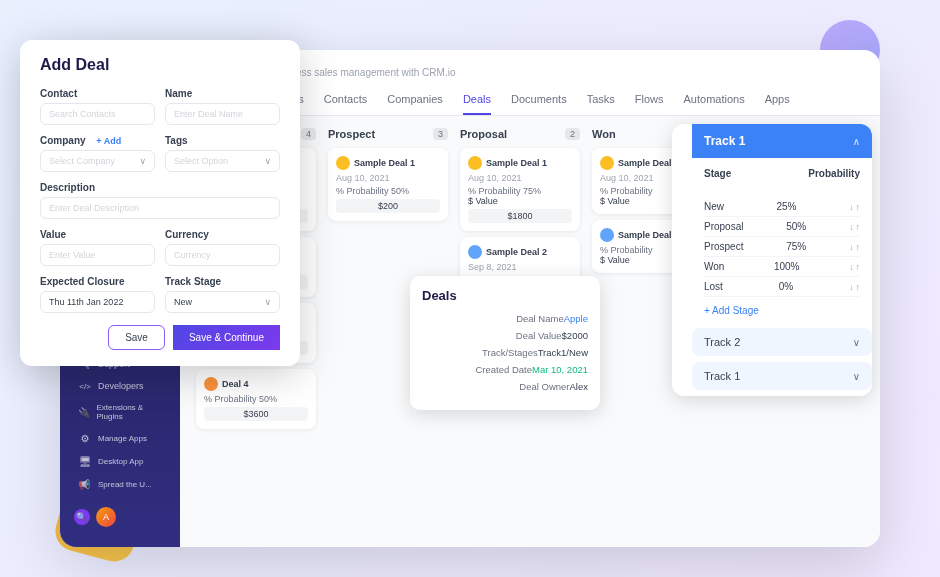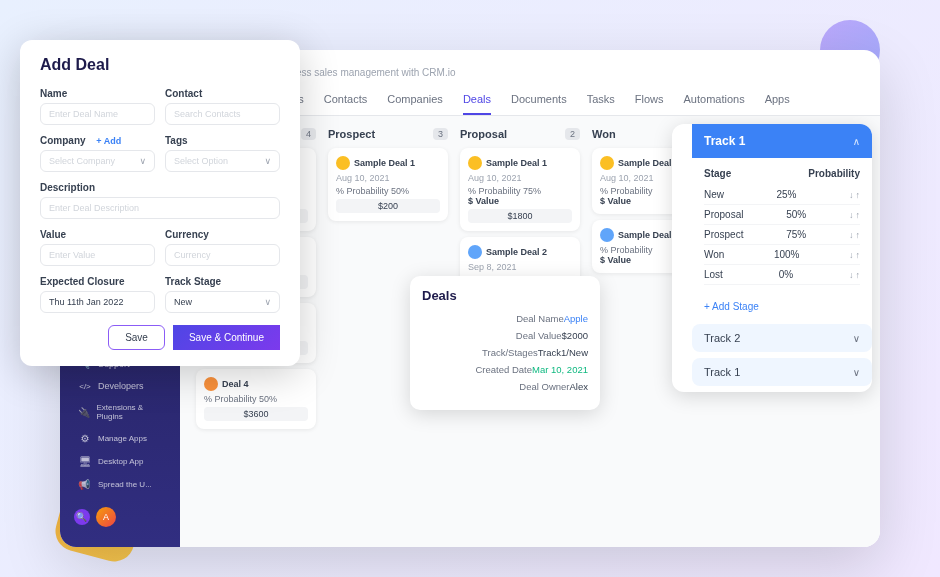--- a/index.html
+++ b/index.html
@@ -279,21 +279,21 @@
     .deal-date {
       color: #9ca3af;
       margin-bottom: 3px;
     }
 
     .deal-prob {
       color: #6b7280;
     }
 
     .deal-value {
-      font-weight: 700;
+      font-weight: 400;
       color: #374151;
     }
 
     .deal-amount {
       background: #f3f4f6;
       border-radius: 4px;
       padding: 2px 6px;
       font-size: 9px;
       color: #374151;
       text-align: center;
@@ -329,21 +329,21 @@
       font-weight: 600;
     }
 
     .track-body {
       padding: 10px 12px;
     }
 
     .track-table-header {
       display: flex;
       justify-content: space-between;
-      margin-bottom: 6px;
+      margin-bottom: 18px;
     }
 
     .track-table-col {
       font-size: 10px;
       font-weight: 600;
       color: #374151;
     }
 
     .track-row {
       display: flex;
@@ -375,21 +375,21 @@
     .track-arrow {
       font-size: 9px;
       color: #9ca3af;
       cursor: pointer;
     }
 
     .add-stage {
       color: #3b82f6;
       font-size: 10px;
       cursor: pointer;
-      margin-top: 16px;
+      margin-top: 8px;
       display: inline-block;
     }
 
     .track-item {
       background: #eff6ff;
       border-radius: 8px;
       padding: 8px 12px;
       display: flex;
       justify-content: space-between;
       align-items: center;
@@ -869,29 +869,29 @@
 
   </div>
 
 </div>
 
 <div class="modal-overlay">
   <div class="modal-title">Add Deal</div>
 
   <div class="modal-grid">
     <div class="modal-field">
+      <div class="modal-label">Contact</div>
+      <div class="modal-input">
+        <span style="color:#d1d5db">Search Contacts</span>
+      </div>
+    </div>
+    <div class="modal-field">
       <div class="modal-label">Name</div>
       <div class="modal-input">
         <span style="color:#d1d5db">Enter Deal Name</span>
-      </div>
-    </div>
-    <div class="modal-field">
-      <div class="modal-label">Contact</div>
-      <div class="modal-input">
-        <span style="color:#d1d5db">Search Contacts</span>
       </div>
     </div>
     <div class="modal-field">
       <div class="modal-label">
         <span>Company</span>
         <span class="add-link" style="margin-left:8px">+ Add</span>
       </div>
       <div class="modal-input modal-input select">
         <span style="color:#d1d5db">Select Company</span>
         <span>∨</span>

